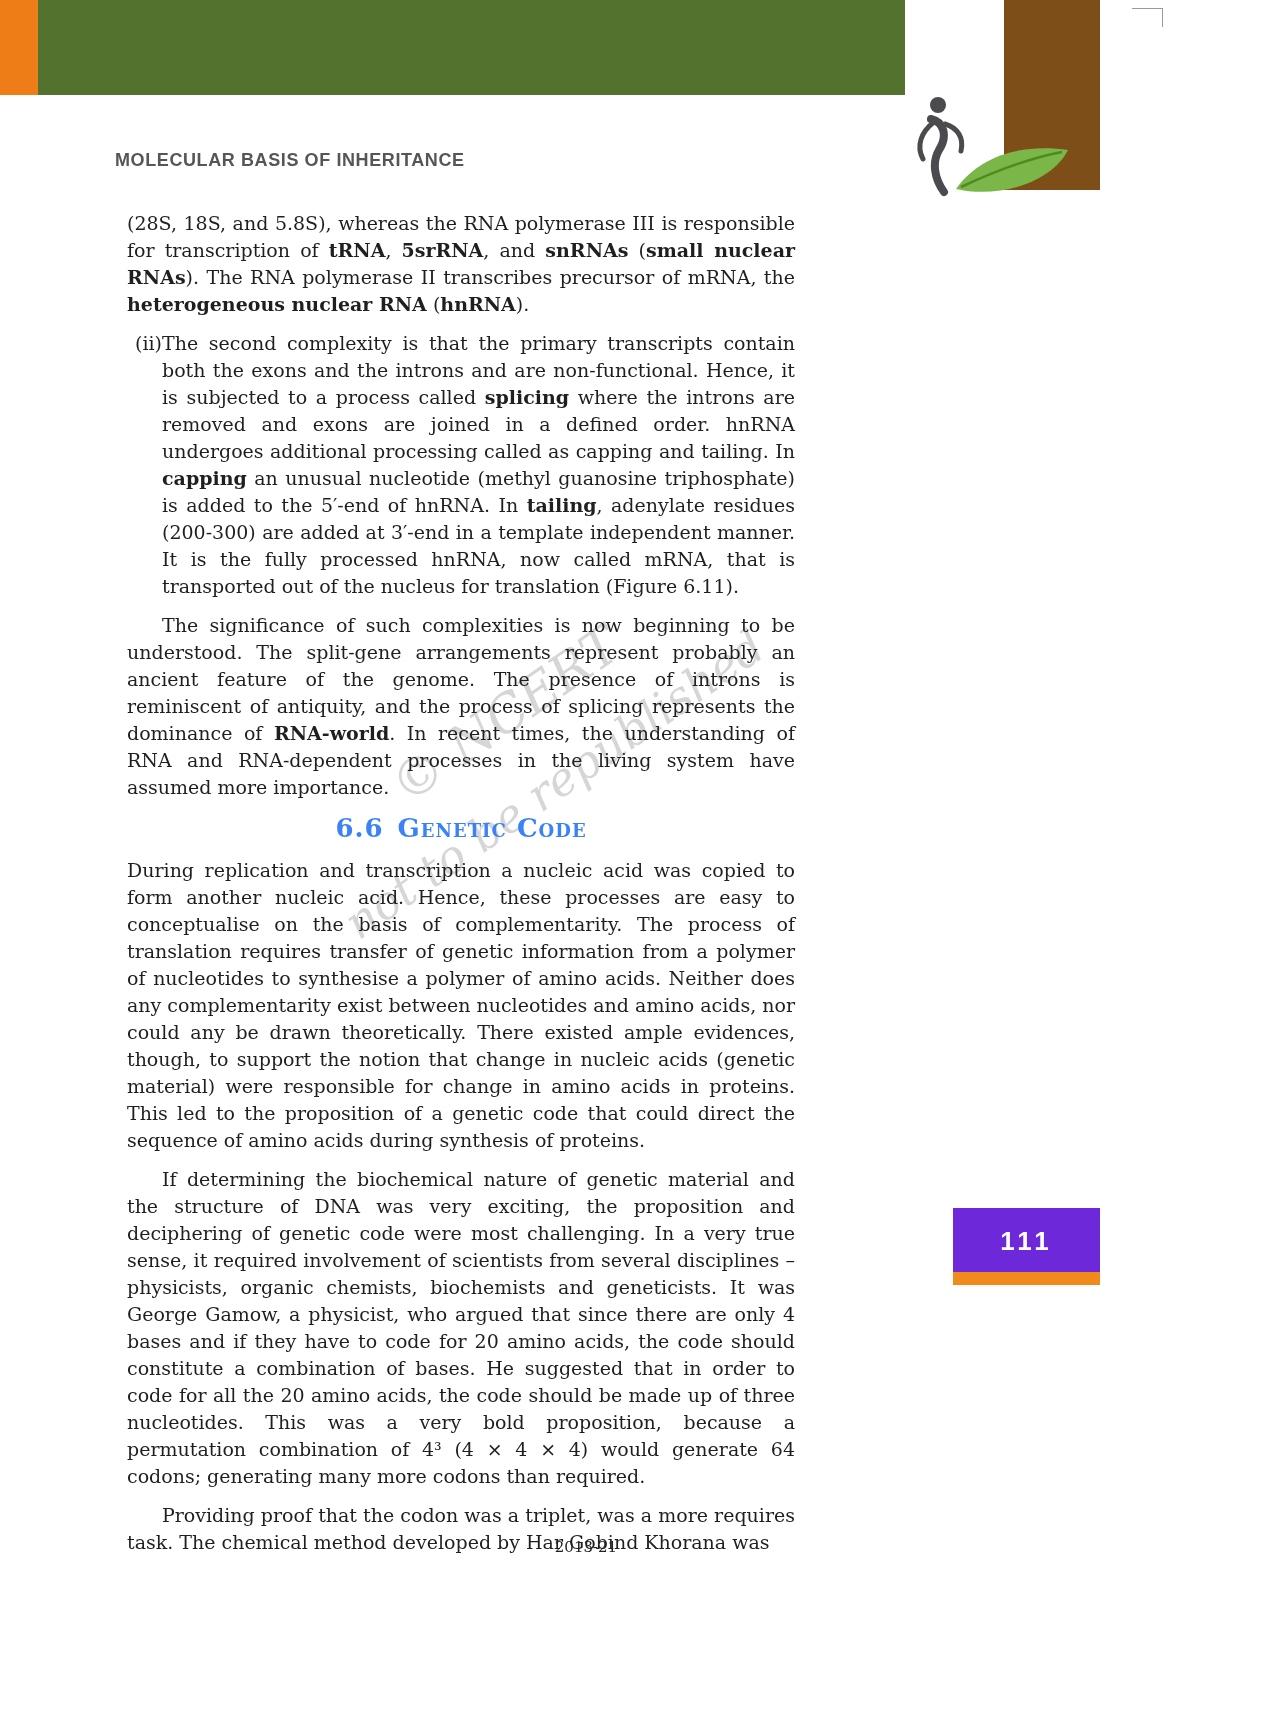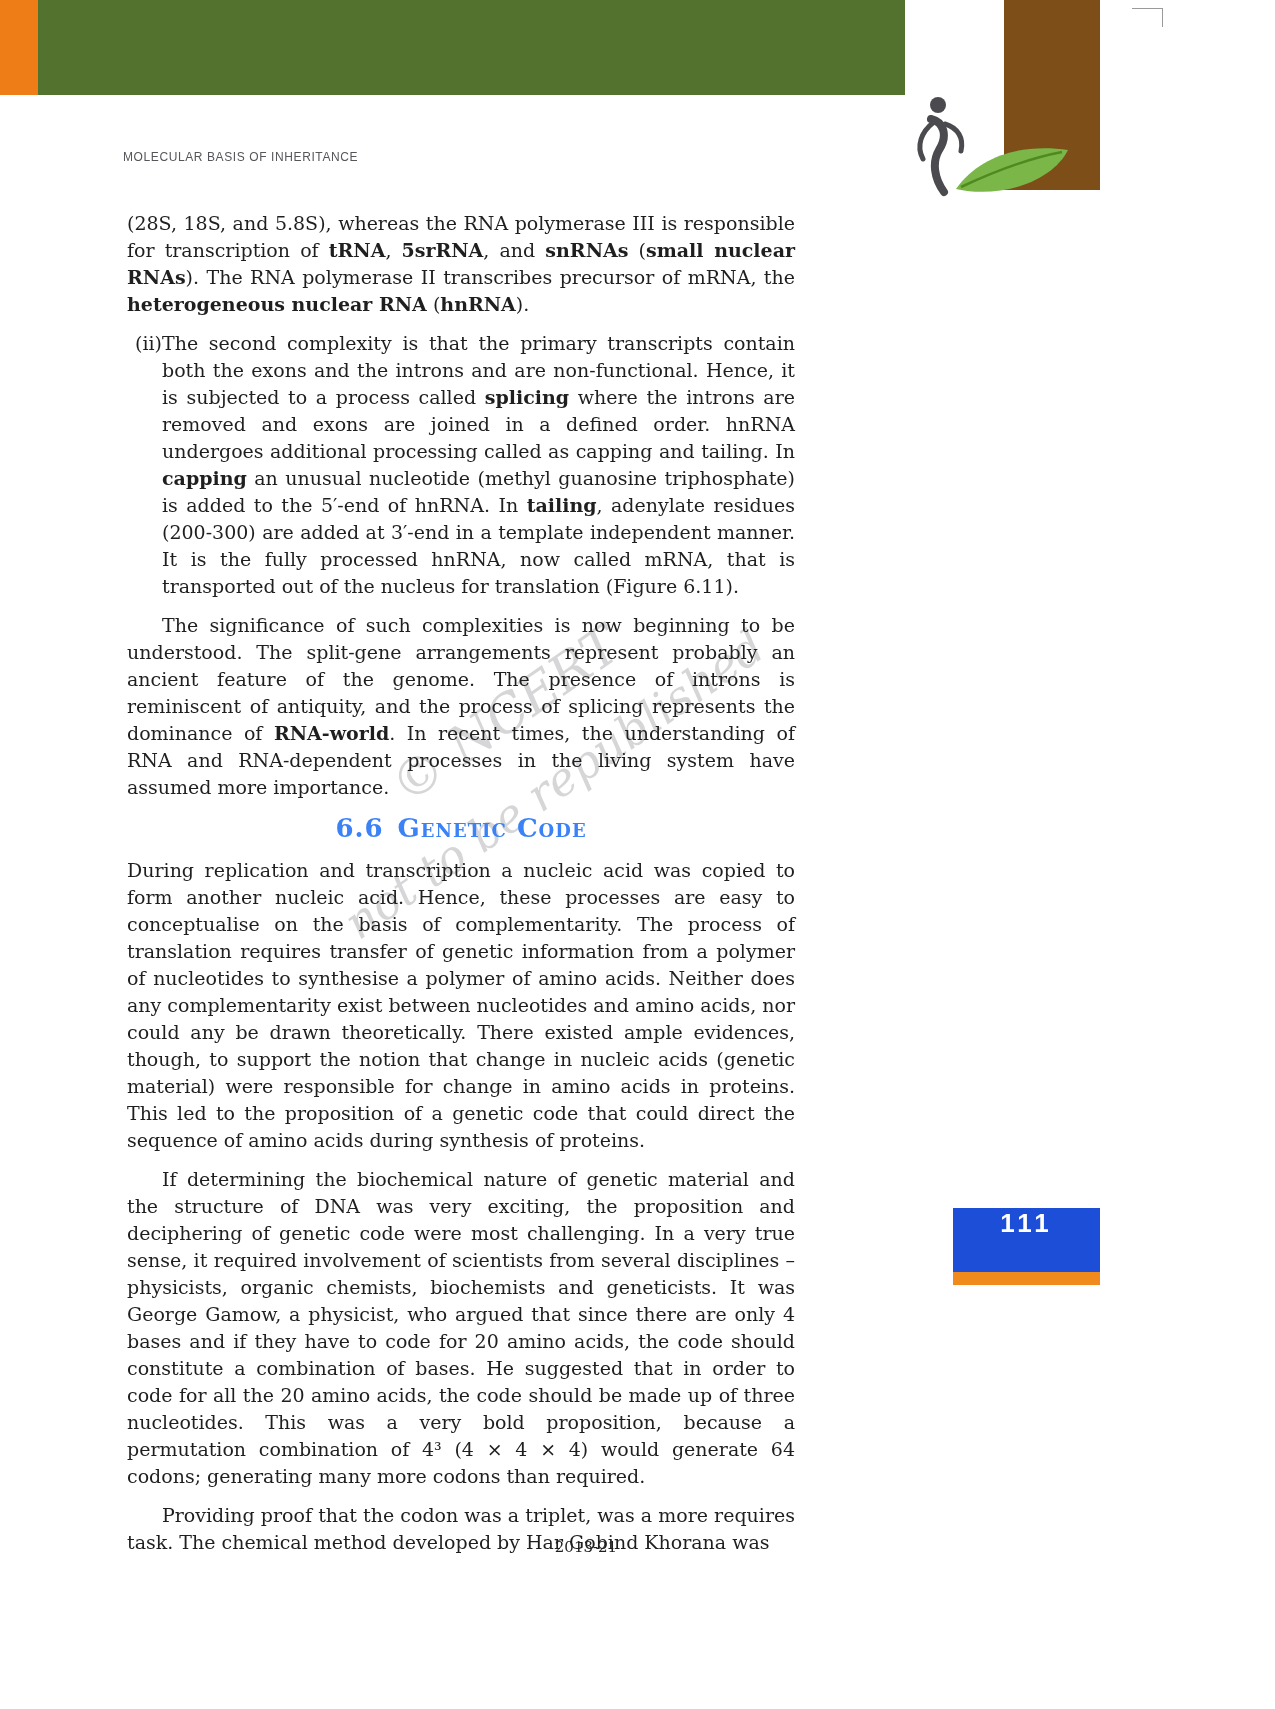--- a/index.html
+++ b/index.html
@@ -12,23 +12,23 @@
     overflow:hidden;
   }
   
   .corner-orange{position:absolute;left:0;top:0;width:38px;height:95px;background:#ee7d17;}
   .band-green{position:absolute;left:38px;top:0;width:867px;height:95px;background:#53722d;}
   .strip-brown{position:absolute;left:1004px;top:0;width:96px;height:190px;background:#7d4e17;}
   .corner-mark{position:absolute;left:1132px;top:8px;width:30px;height:18px;border:1px solid #9a9a9a;border-left:none;border-bottom:none;}
   .logo{position:absolute;left:898px;top:92px;width:175px;height:105px;}
   
   .running-title{
-    position:absolute;left:123px;top:150px;
+    position:absolute;left:115px;top:150px;
     font-family:"Liberation Sans", sans-serif;
-    font-size:12px;font-weight:normal;letter-spacing:.6px;color:#56565a;
+    font-size:18px;font-weight:bold;letter-spacing:.6px;color:#56565a;
   }
   
   .column{
     position:absolute;left:115px;top:198px;width:692px;
     font-size:19px;line-height:27px;text-align:justify;
   }
   .column p{margin:12px;}
   .b{font-weight:bold;}
   .hang{margin-left:35px;}
   .li{position:relative;padding-left:35px;}
@@ -45,22 +45,22 @@
     position:absolute;left:290px;top:640px;width:620px;height:420px;
     transform:rotate(-35deg);
     text-align:center;
     color:rgba(120,120,125,0.30);
     font-style:italic;
     pointer-events:none;
   }
   .watermark .w1{font-size:52px;line-height:90px;}
   .watermark .w2{font-size:46px;line-height:80px;}
   
-  .page-badge{position:absolute;left:953px;top:1208px;width:147px;height:66px;background:#1d4ed8;
-    display:flex;justify-content:center;}
+  .page-badge{position:absolute;left:953px;top:1208px;width:147px;height:66px;background:#6d28d9;
+    display:flex;align-items:center;justify-content:center;}
   .page-badge .num{font-family:"Liberation Sans", sans-serif;font-size:26px;font-weight:bold;
     color:#ffffff;letter-spacing:4px;}
   .page-badge-underline{position:absolute;left:953px;top:1272px;width:147px;height:13px;background:#f08a1d;}
   
   .footer{position:absolute;left:0;top:1538px;width:1172px;text-align:center;
     font-size:15px;color:#1f1f1f;}
 </style>
 </head>
 <body>
 

